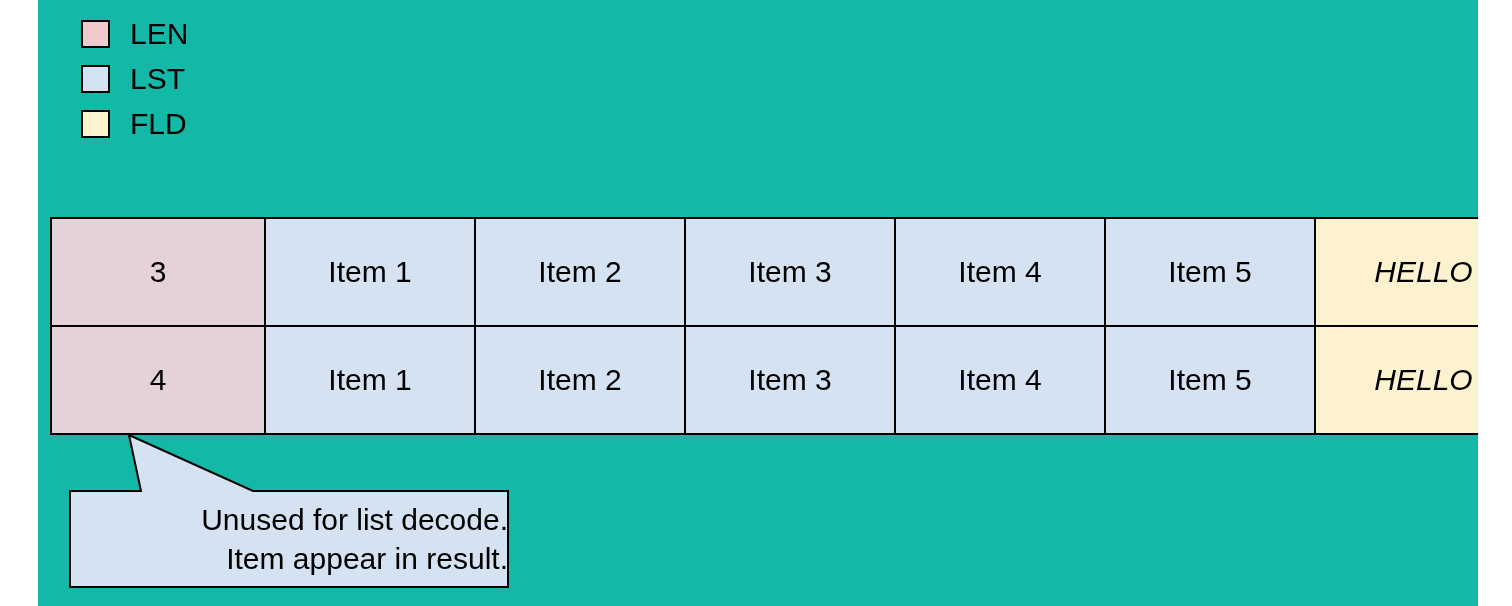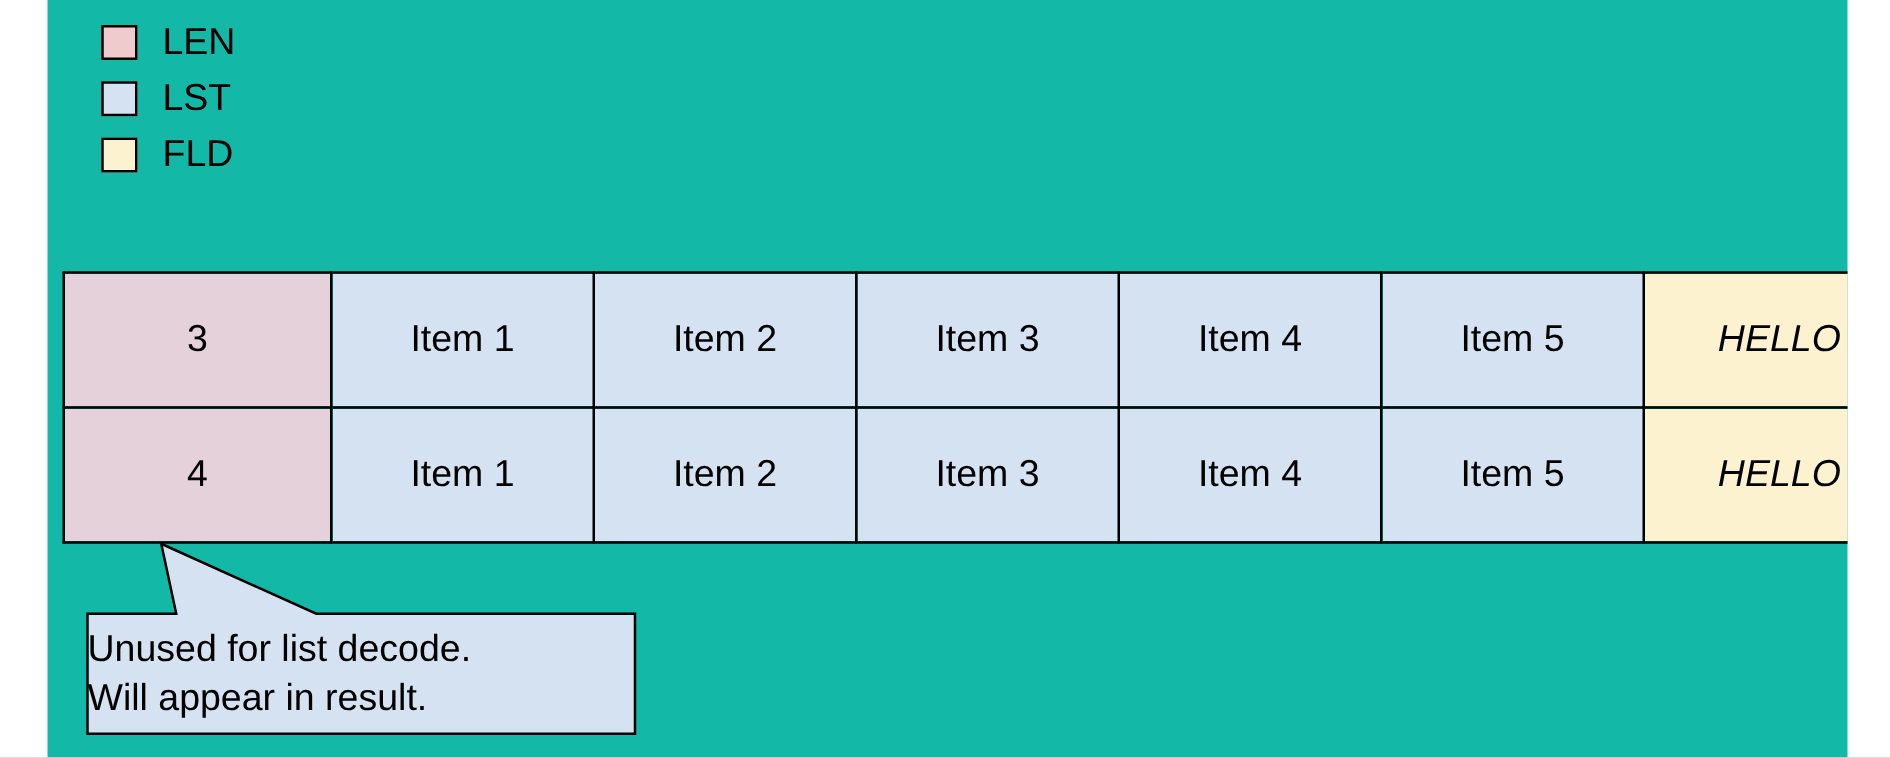--- a/index.html
+++ b/index.html
@@ -71,21 +71,21 @@
     pointer-events: none;
   }
   .callout-text {
     position: absolute;
     left: 32px;
     top: 491px;
     width: 438px;
     height: 96px;
     display: flex;
     flex-direction: column;
-    align-items: flex-start;
+    align-items: flex-end;
     justify-content: center;
     font-size: 30px;
     line-height: 39px;
     text-align: center;
   }
 </style>
 </head>
 <body>
 
 <div class="canvas">
@@ -136,16 +136,16 @@
       </tr>
     </tbody>
   </table>
 
   <svg class="callout-svg" viewBox="0 0 1512 606" xmlns="http://www.w3.org/2000/svg">
     <path d="M 32 587 L 32 491 L 103 491 L 91 435 L 215 491 L 470 491 L 470 587 Z" stroke="#000000" stroke-width="2" stroke-linejoin="miter" fill="#d5e2f1"></path>
   </svg>
 
   <div class="callout-text">
     <span>Unused for list decode.</span>
-    <span>Will appear in result.</span>
+    <span>Item appear in result.</span>
   </div>
 
 </div>
 
 </body></html>

